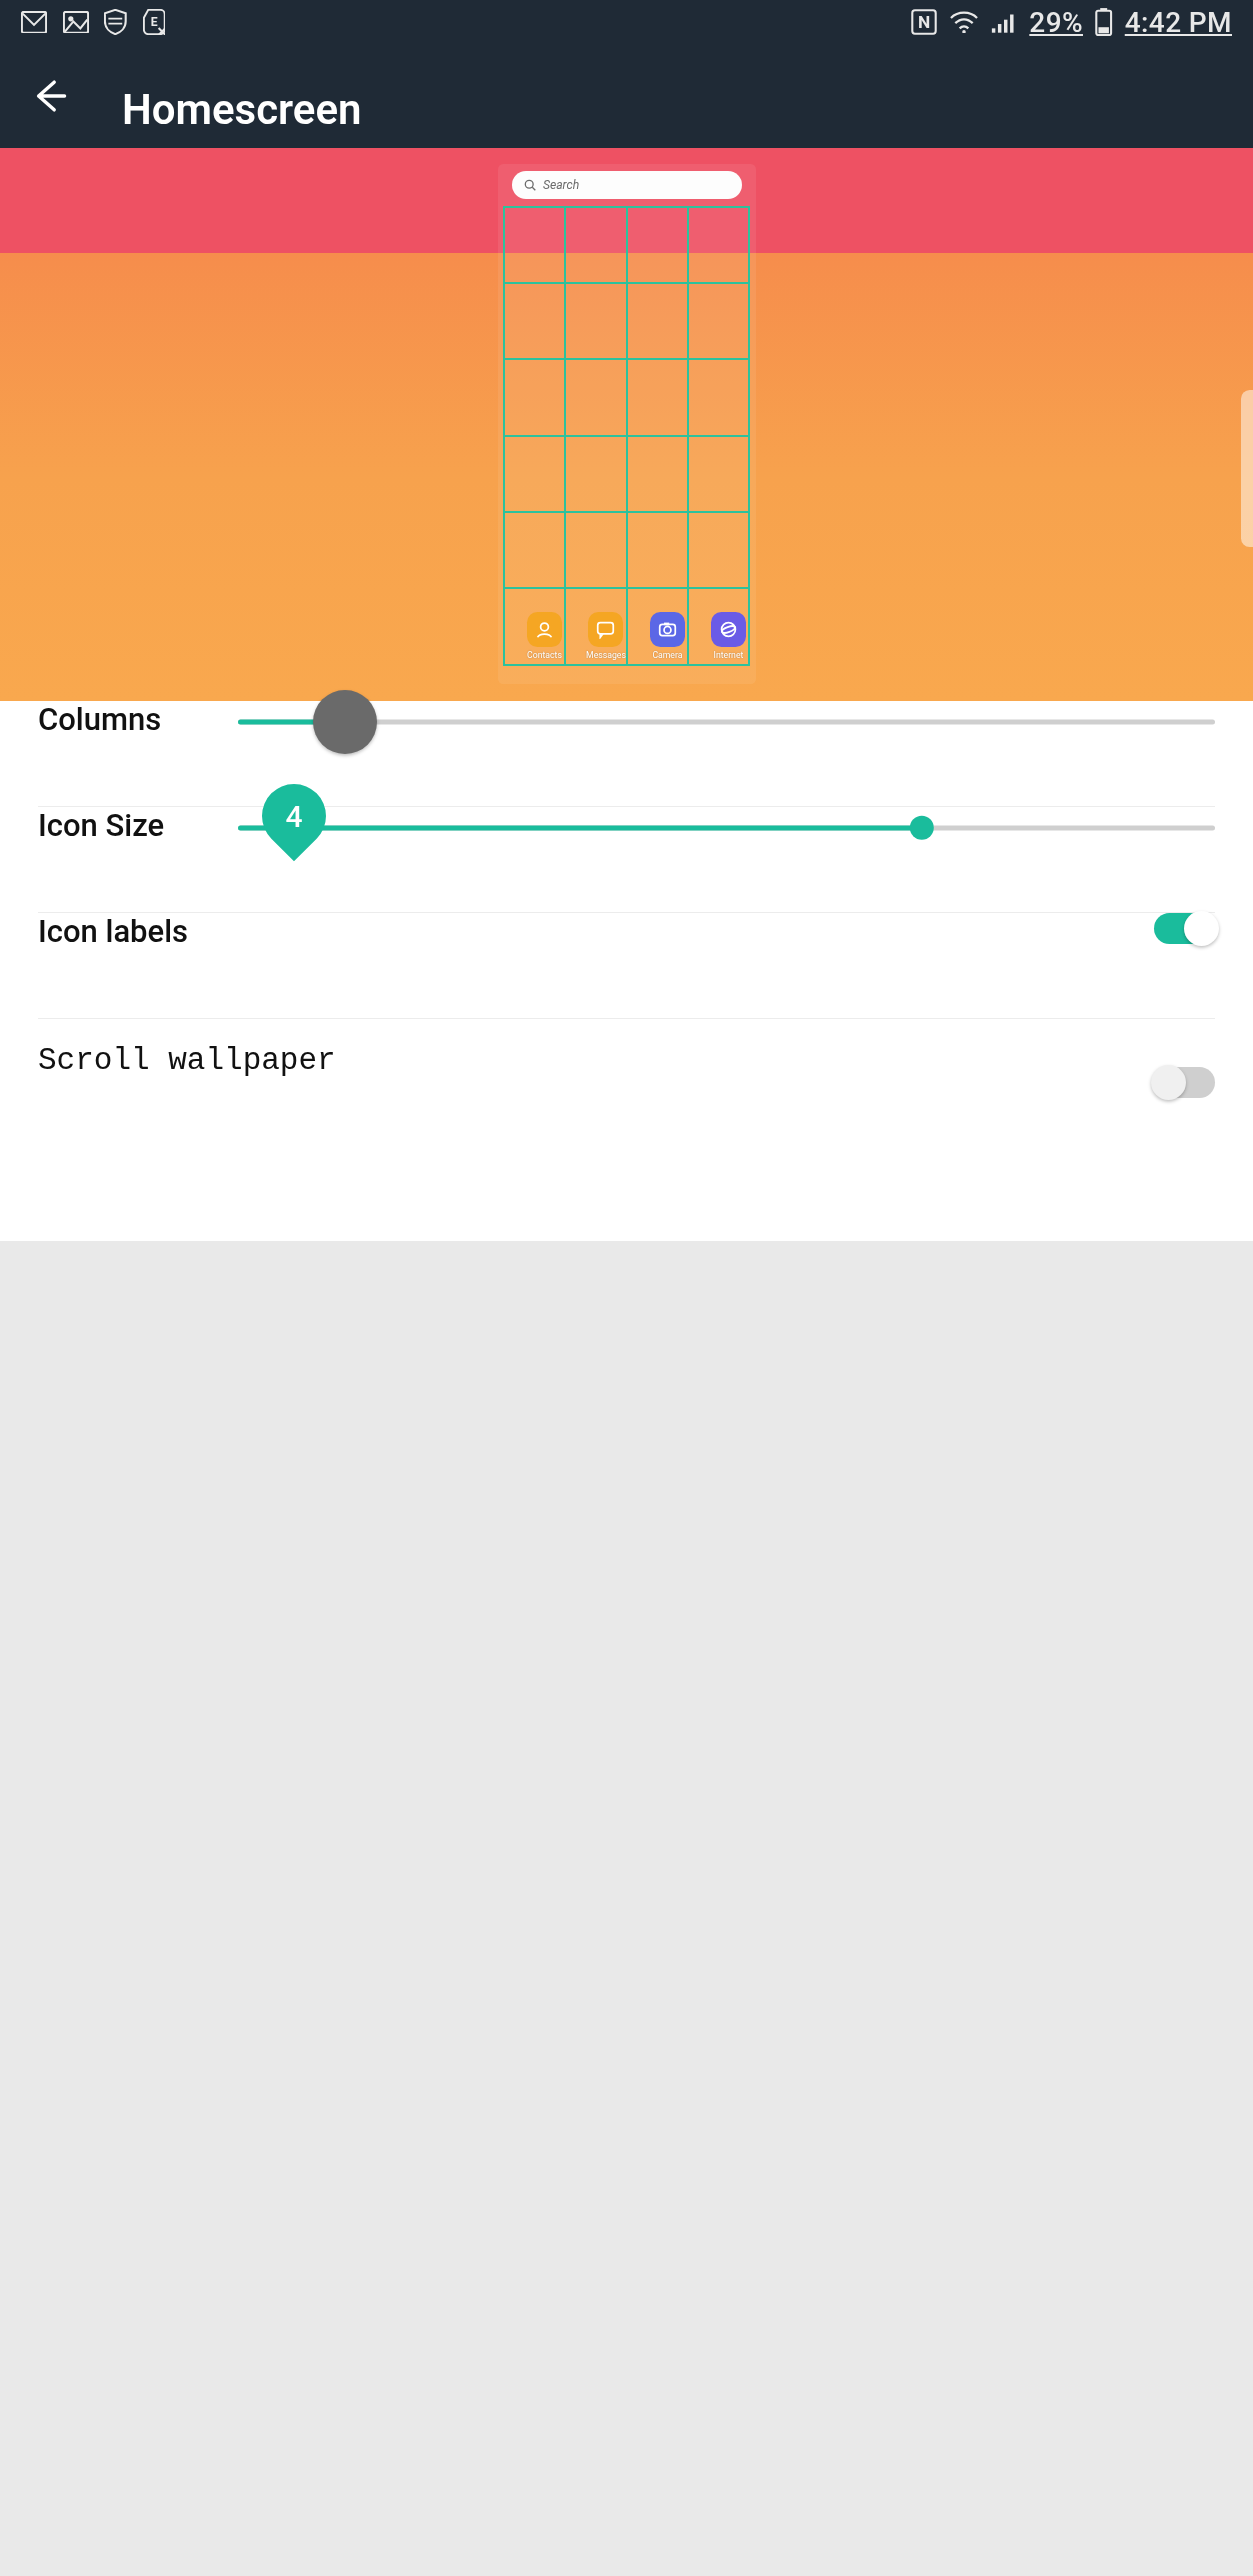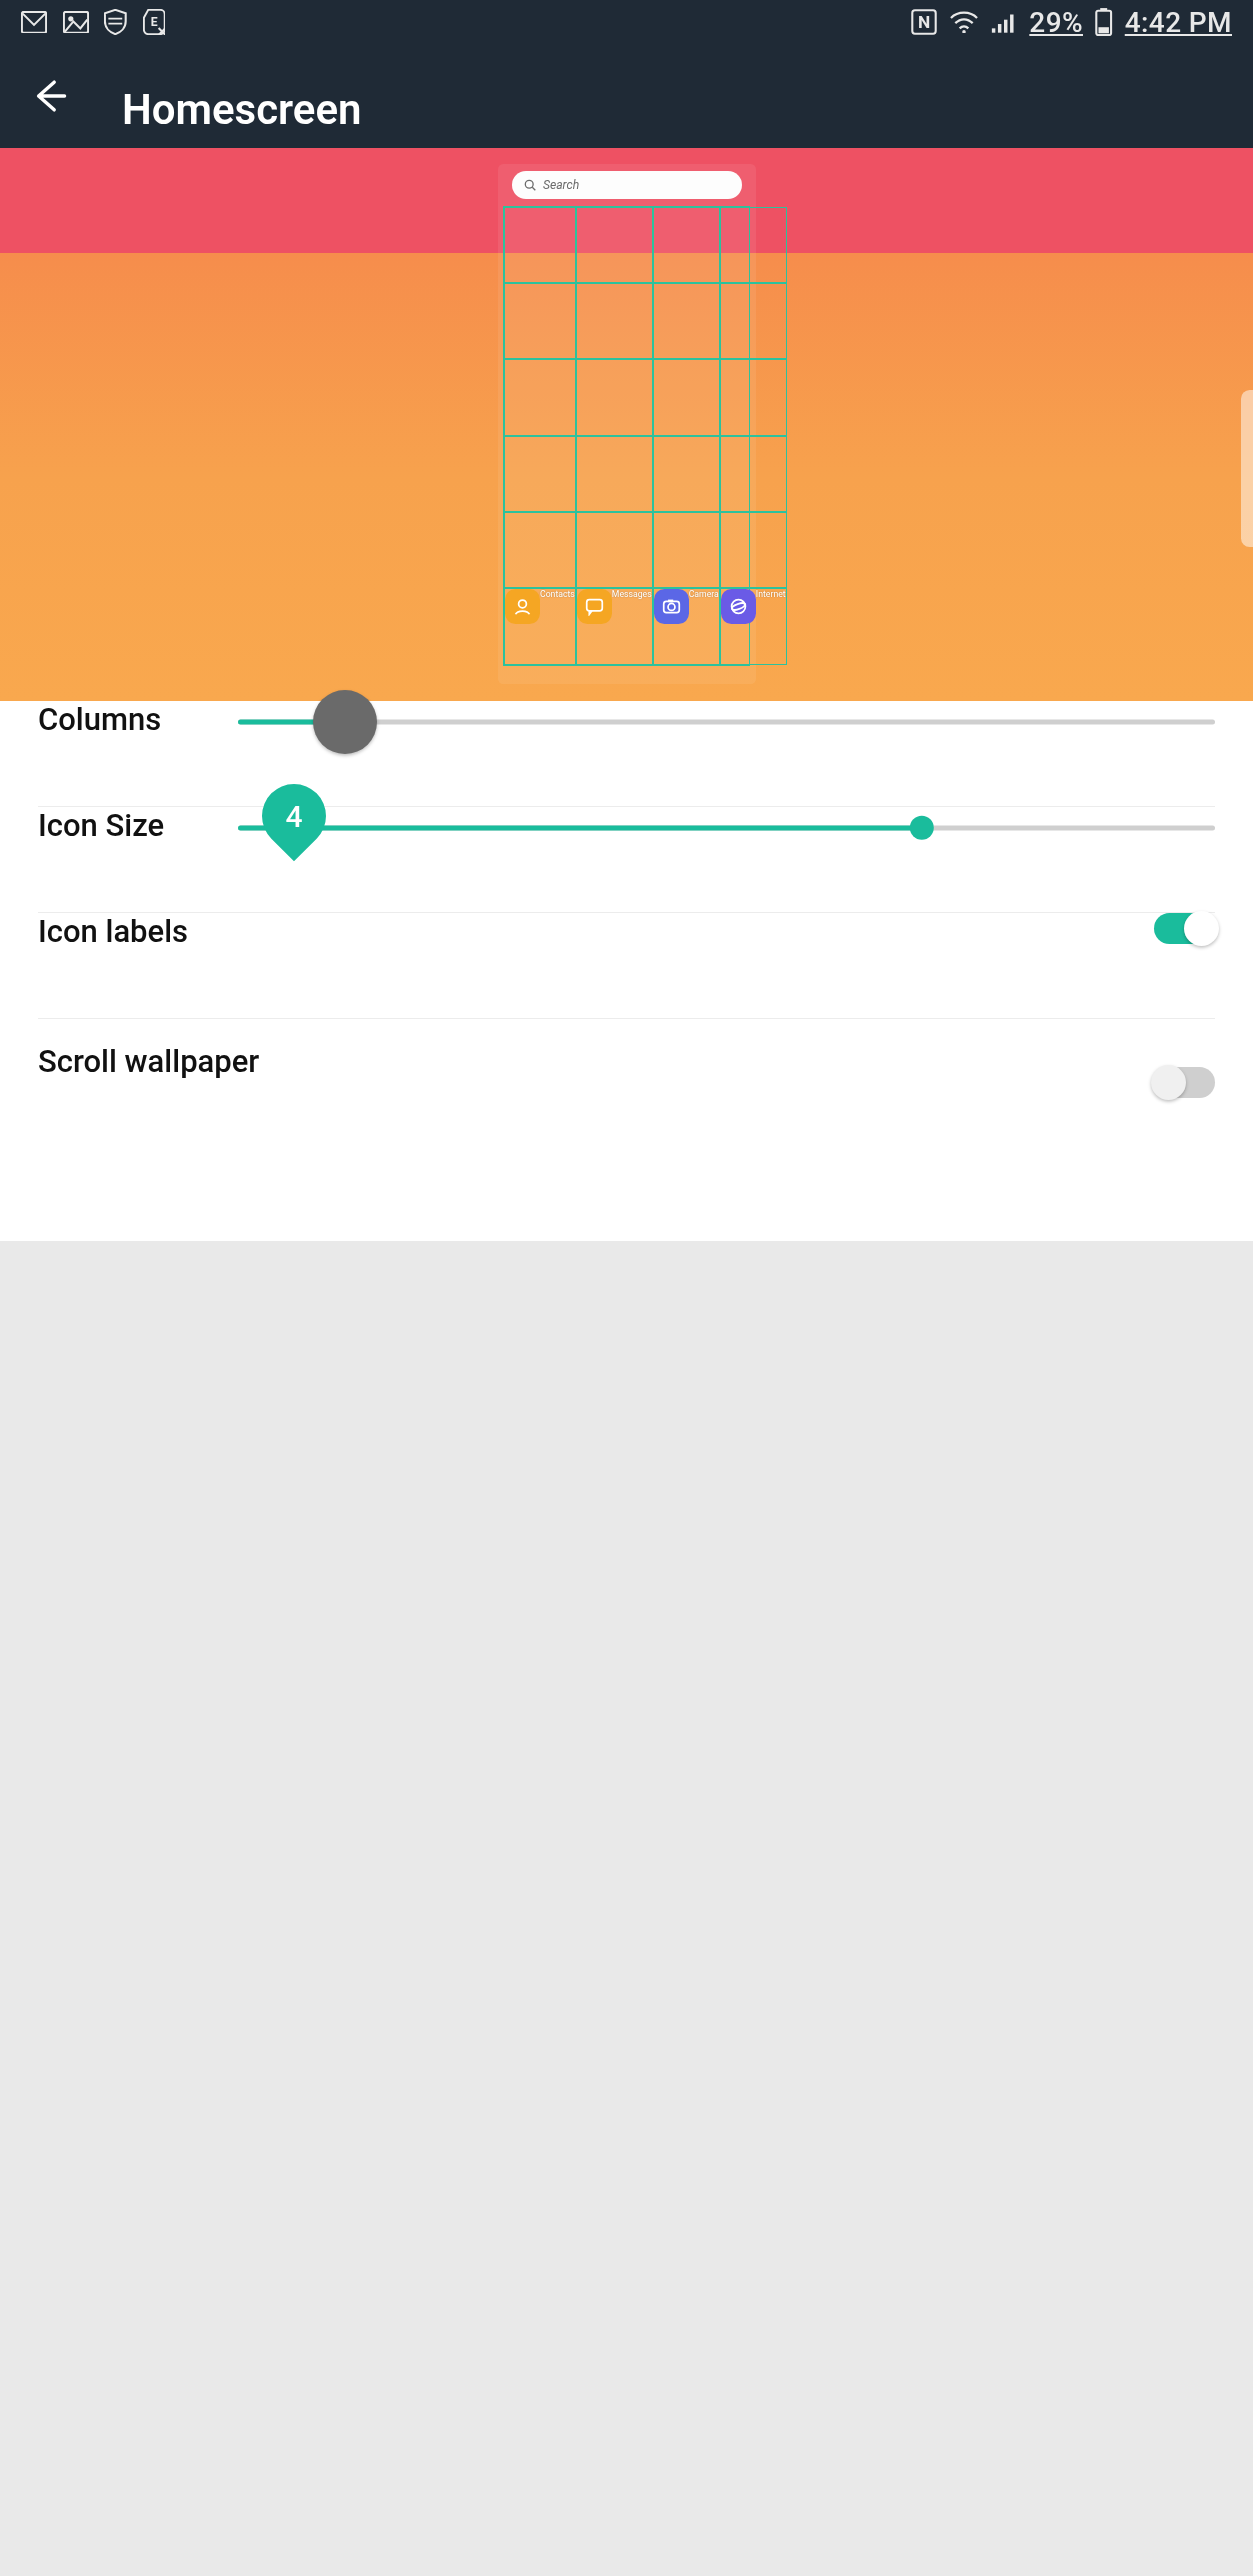--- a/index.html
+++ b/index.html
@@ -75,21 +75,21 @@
   .search-pill svg { flex-shrink:0; }
   .grid {
     margin-top:7px;
     width:247px;
     height:460px;
     border:1.7px solid #2cc29d;
     display:grid;
     grid-template-columns:repeat(4,1fr);
     grid-template-rows:repeat(6,1fr);
   }
-  .cell { border:0.9px solid #2cc29d; position:relative; display:flex; justify-content:flex-end; padding-bottom:3.5px; }
+  .cell { border:0.9px solid #2cc29d; position:relative; display:flex; flex-direction:column; align-items:center; justify-content:flex-end; padding-bottom:3.5px;padding-left:20px; }
   .app-icon-dot {
     width:35px; height:35px; border-radius:10.4px;
     display:flex; align-items:center; justify-content:center;
     margin-bottom:3.5px;
   }
   .app-lbl { font-size:8.7px; color:#ffffff; text-shadow:0 0 1.7px rgba(0,0,0,.3); }
 
   
   .teardrop-wrap {
     position:absolute;
@@ -119,21 +119,21 @@
     height: 540px;
     padding:0 38px;
   }
   .row {
     display:flex;
     align-items:flex-start;
     border-bottom:0.9px solid #ececec;
     min-height:106px;
     gap:35px;
   }
-  .row:last-child { border-bottom:none; }
+  .row:last-child { border-bottom:none;font-family:Liberation Mono, monospace; }
   .row .label-col { width:165px; flex-shrink:0; }
   .row .label-col .title { font-size:31px; color:#111; font-weight:500; }
   .row .label-col .sub { font-size:22.6px; color:#8a8a8a; margin-top:5.2px; line-height:1.25; }
   .row .ctrl { flex:1; display:flex; align-items:center; }
   .row.tall { min-height:131px; align-items:flex-start; padding-top:24.4px; }
   .row.tall .ctrl { align-items:center; height:78px; }
 
   
   .slider {
     position:relative;

